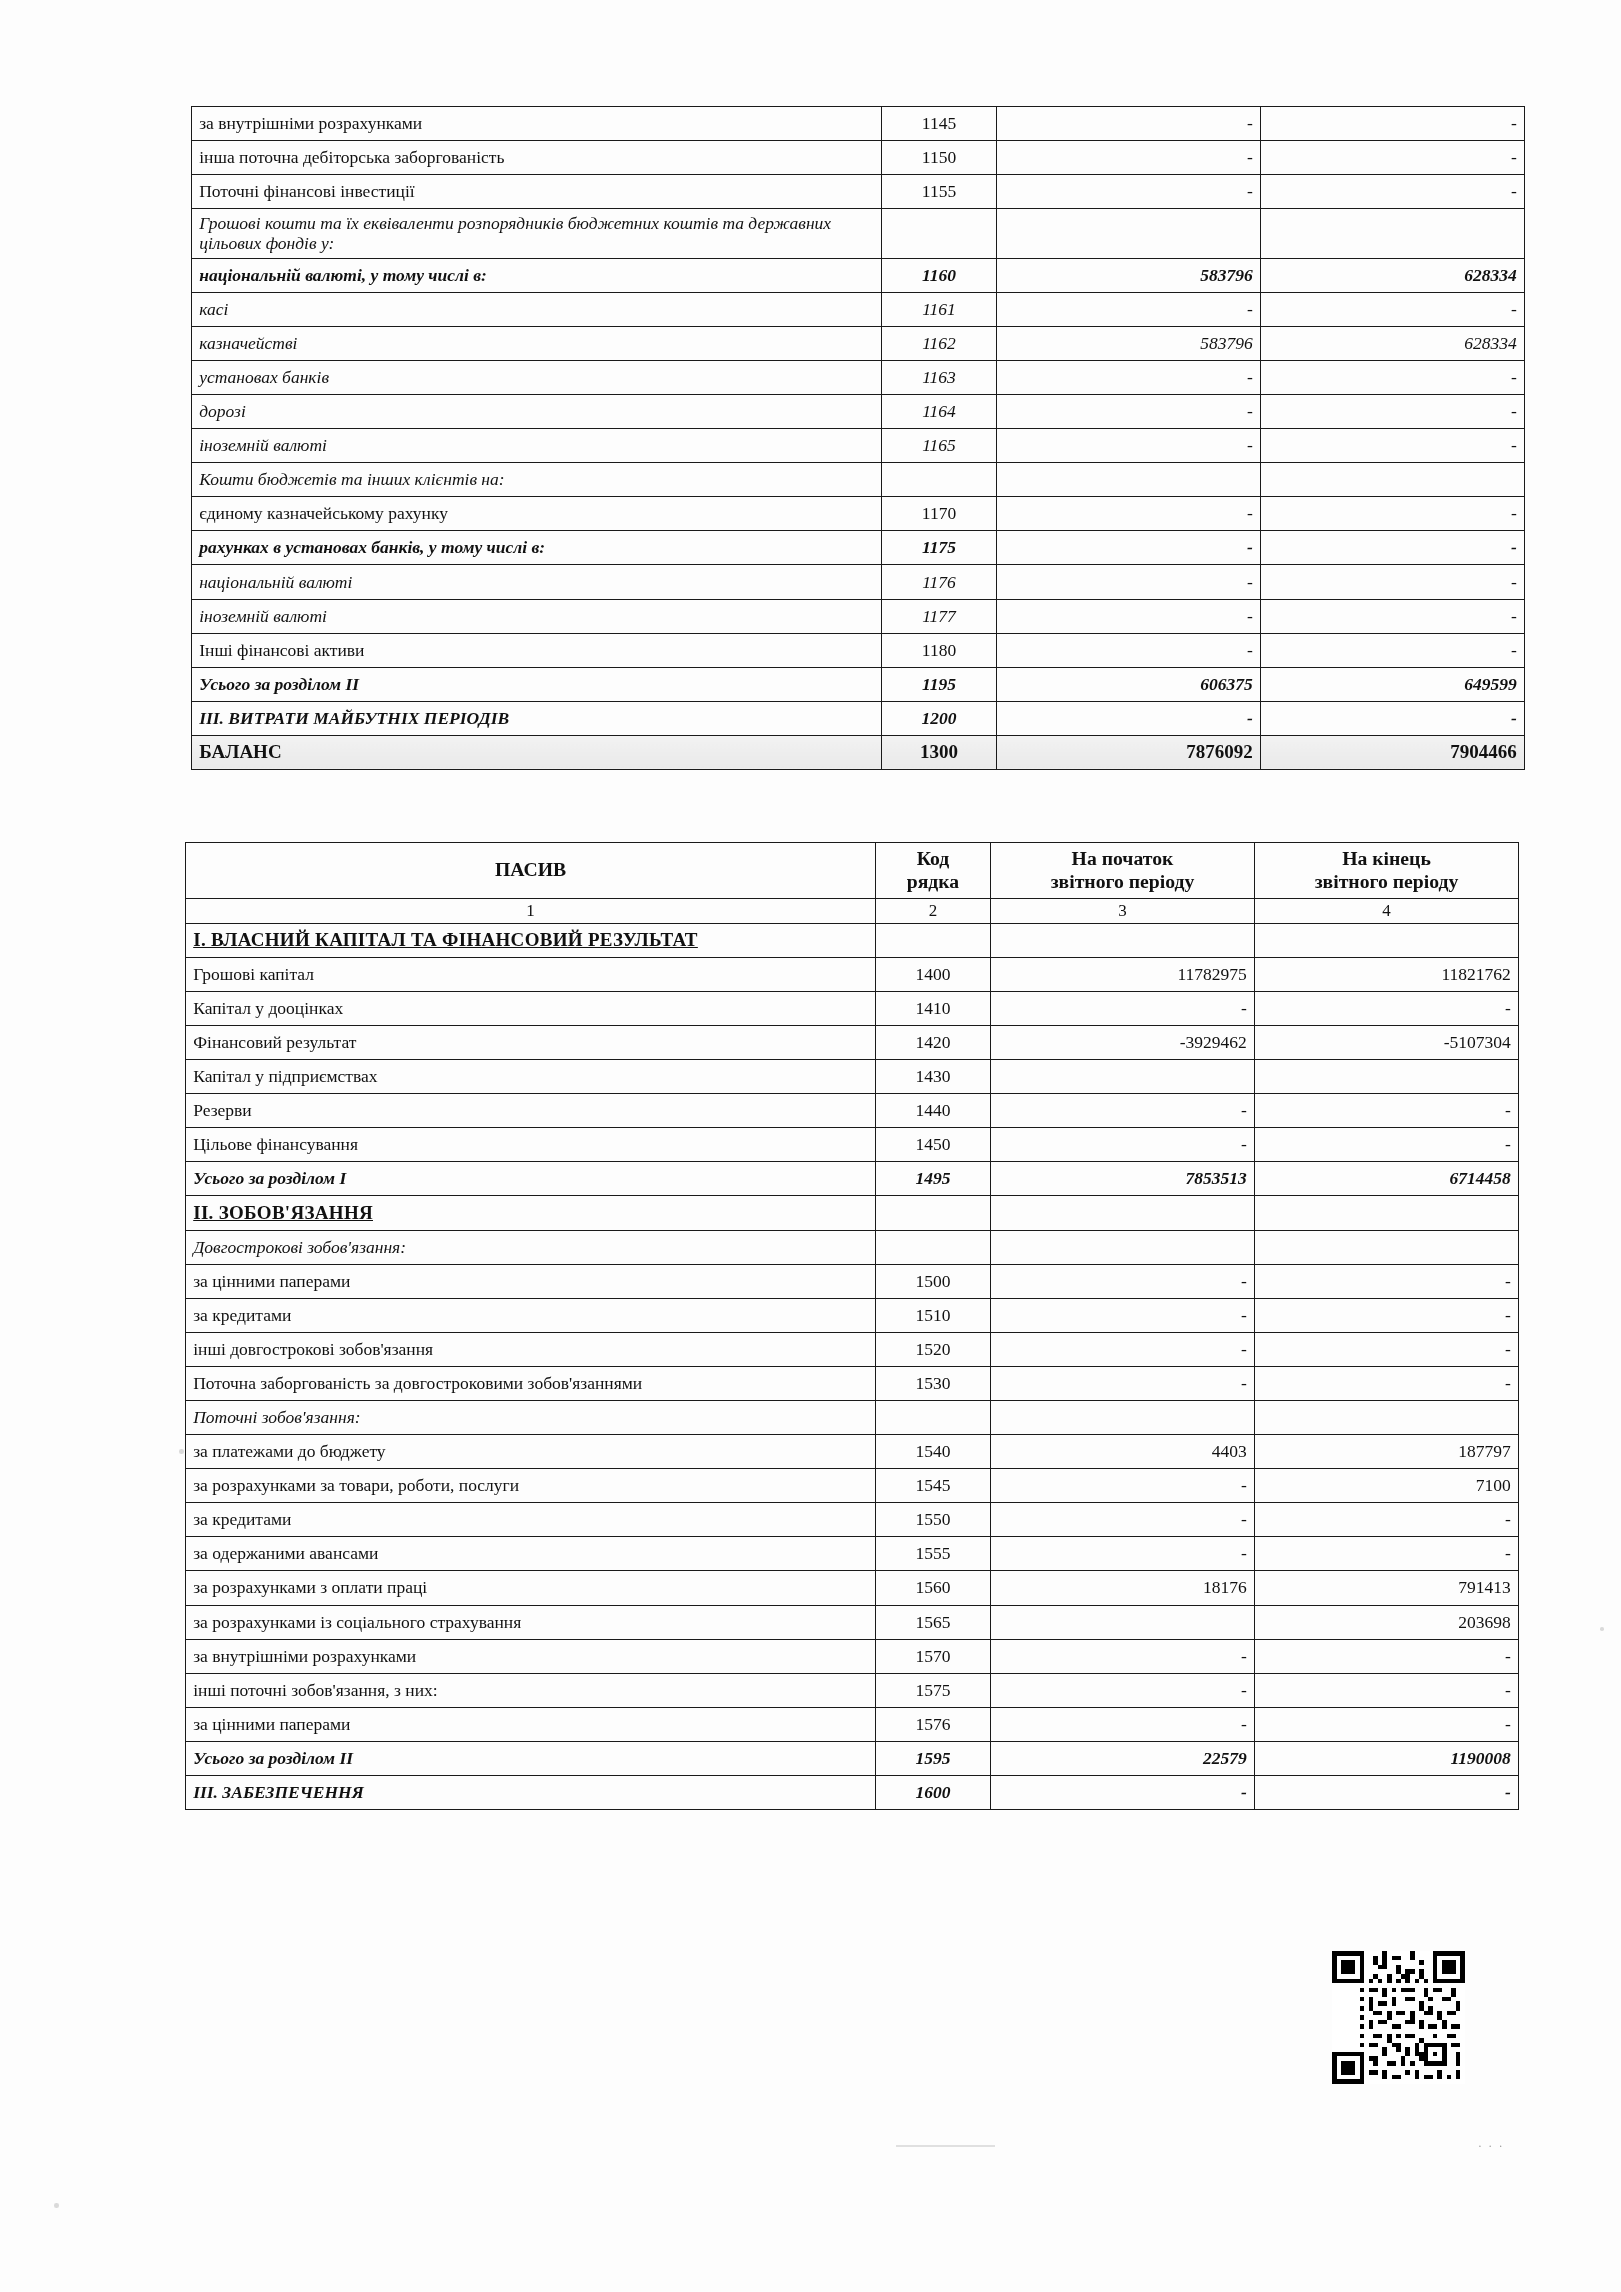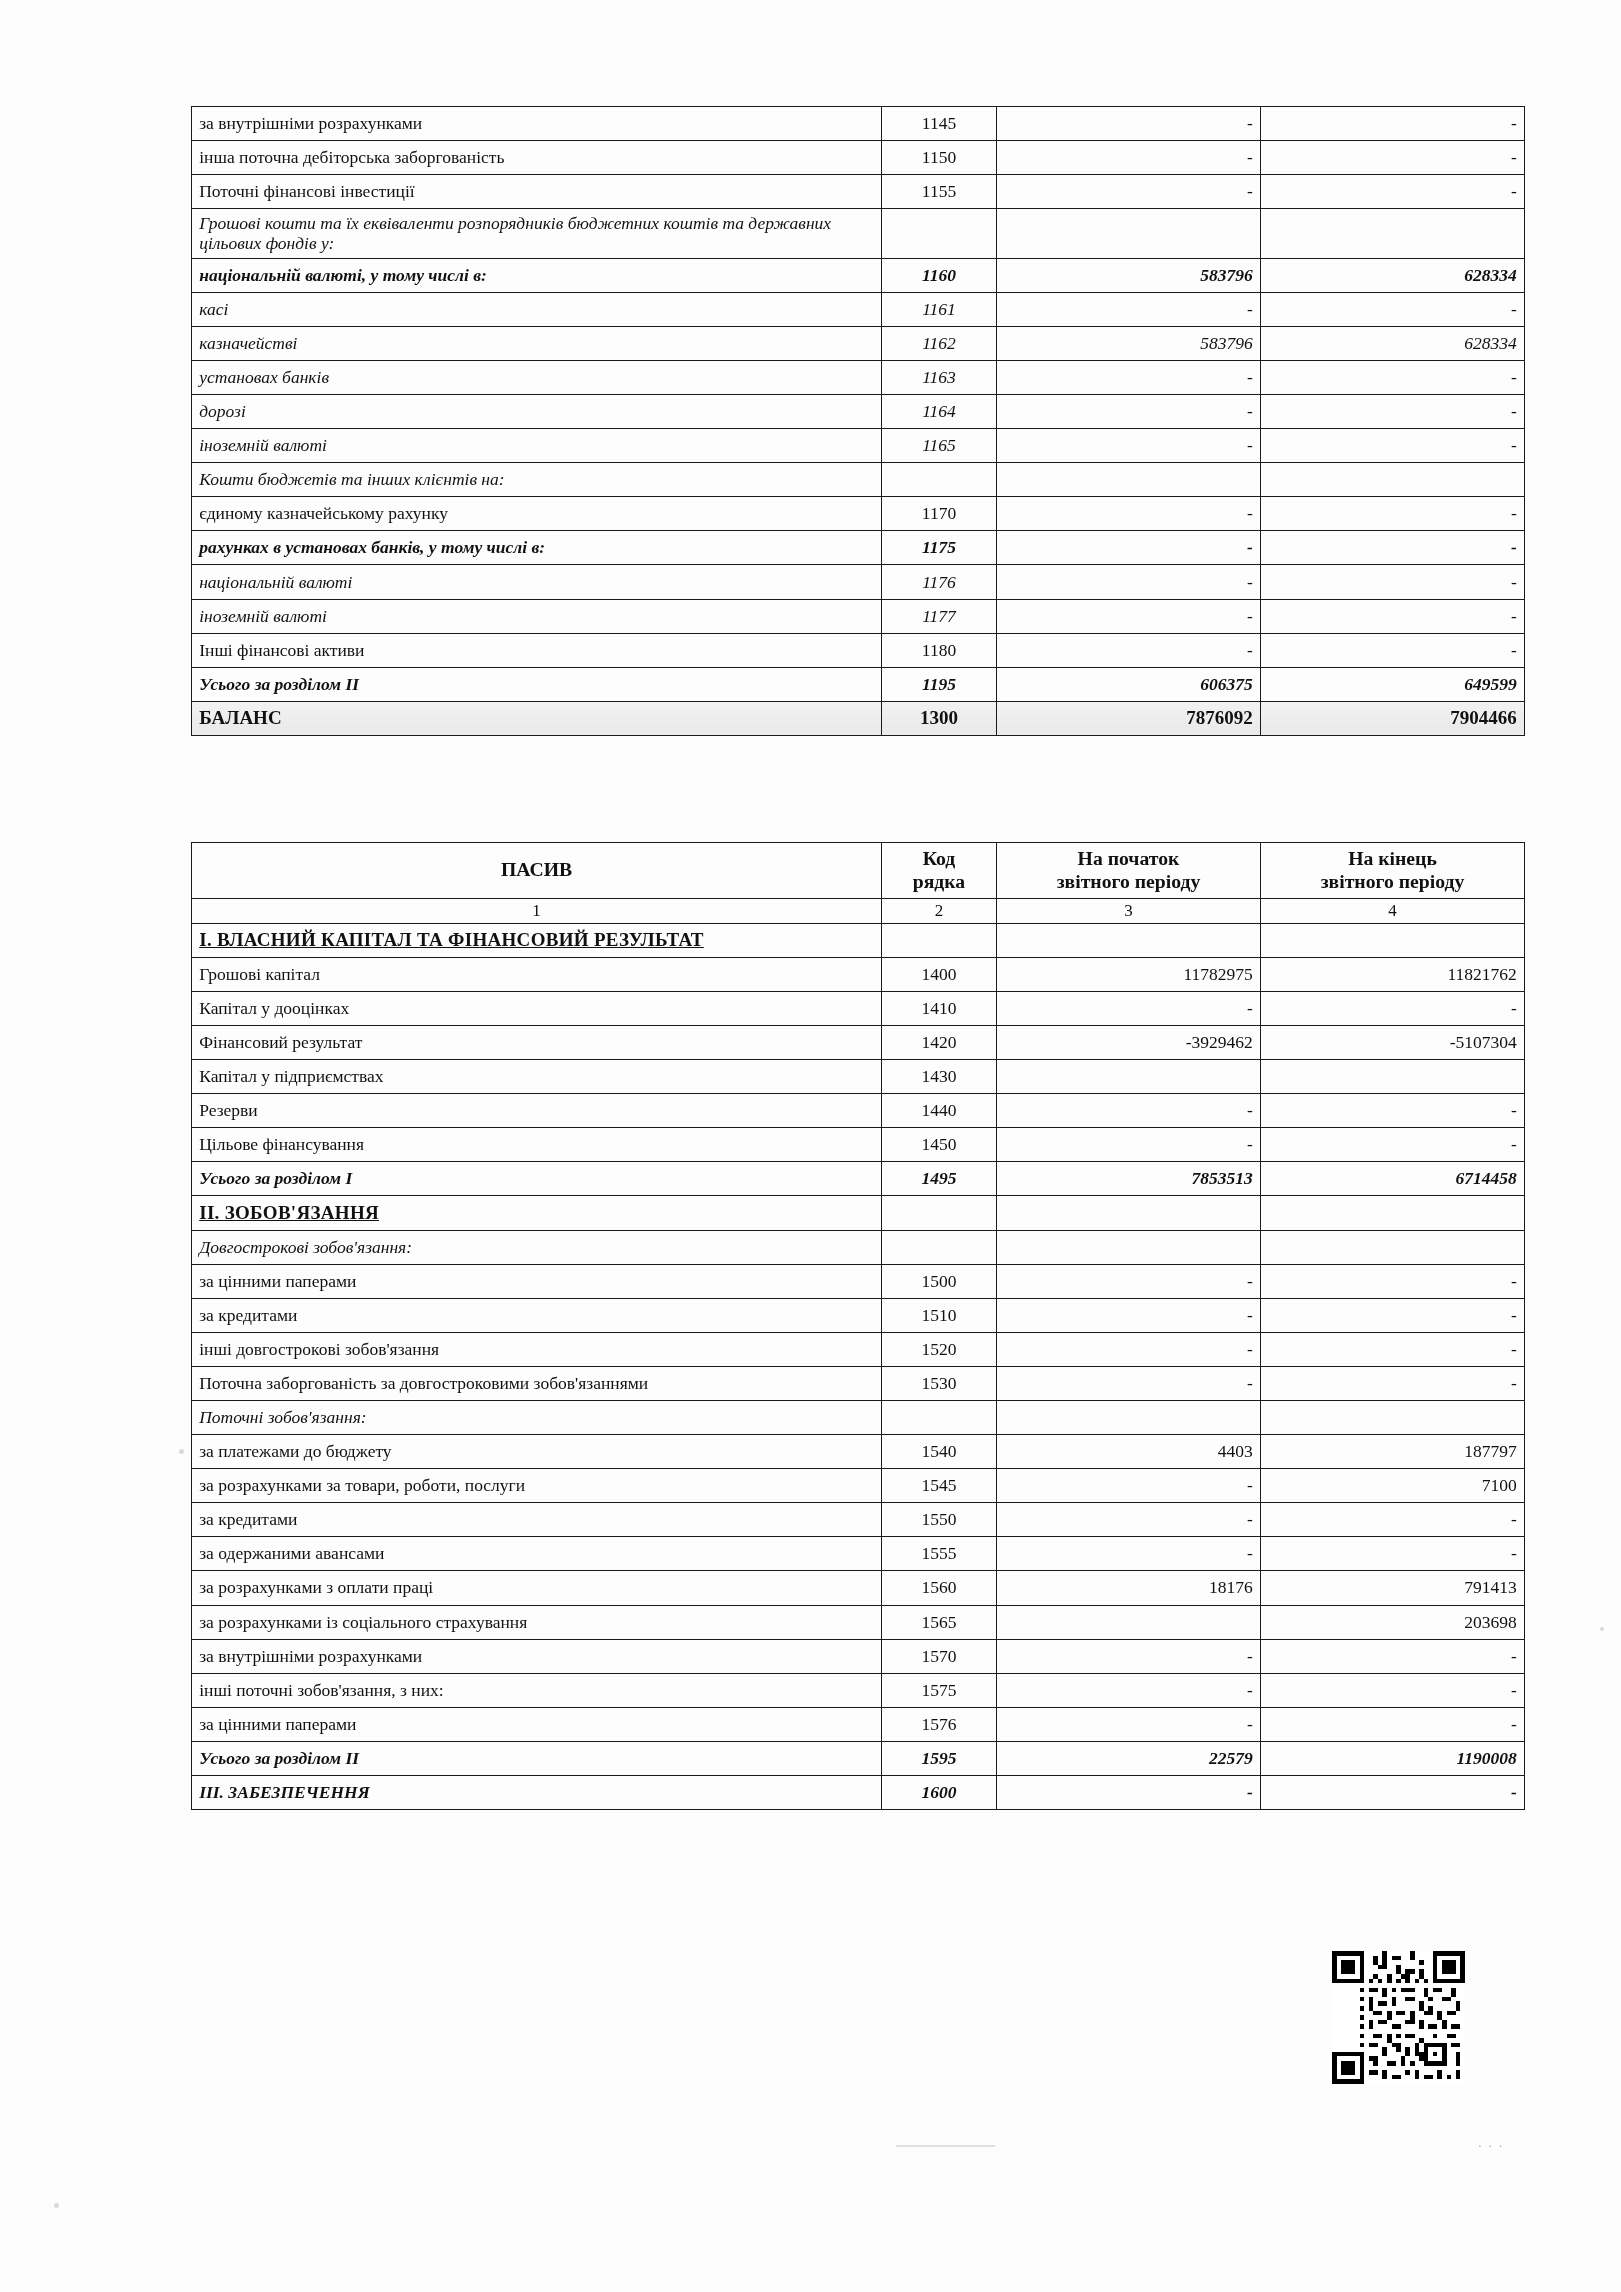--- a/index.html
+++ b/index.html
@@ -29,21 +29,21 @@
     table-layout: fixed;
     font-size: 17.5px;
     line-height: 1.15;
   }
   #table-assets {
     left: 191px;
     top: 106px;
     width: 1333px;
   }
   #table-liabilities {
-    left: 191px;
+    left: 185px;
     top: 842px;
     width: 1333px;
   }
   .tbl td {
     border: 1.3px solid #1a1a1a;
     padding: 3.6px 7.2px 4.5px 7.2px;
     vertical-align: middle;
     height: 25px;
   }
   .c-name  { width: 690px; text-align: left; }
@@ -228,20 +228,26 @@
           <td class="c-name">Інші фінансові активи</td>
           <td class="c-code ">1180</td>
           <td class="c-beg ">-</td>
           <td class="c-end ">-</td>
         </tr>
         <tr>
           <td class="c-name  bi">Усього за розділом II</td>
           <td class="c-code bi">1195</td>
           <td class="c-beg bi">606375</td>
           <td class="c-end bi">649599</td>
+        </tr>
+        <tr>
+          <td class="c-name  bi">III. ВИТРАТИ МАЙБУТНІХ ПЕРІОДІВ</td>
+          <td class="c-code bi">1200</td>
+          <td class="c-beg bi">-</td>
+          <td class="c-end bi">-</td>
         </tr>
         <tr class="balance-row">
           <td class="c-name  b">БАЛАНС</td>
           <td class="c-code b">1300</td>
           <td class="c-beg b">7876092</td>
           <td class="c-end b">7904466</td>
         </tr>
       </tbody>
   </table>
 

